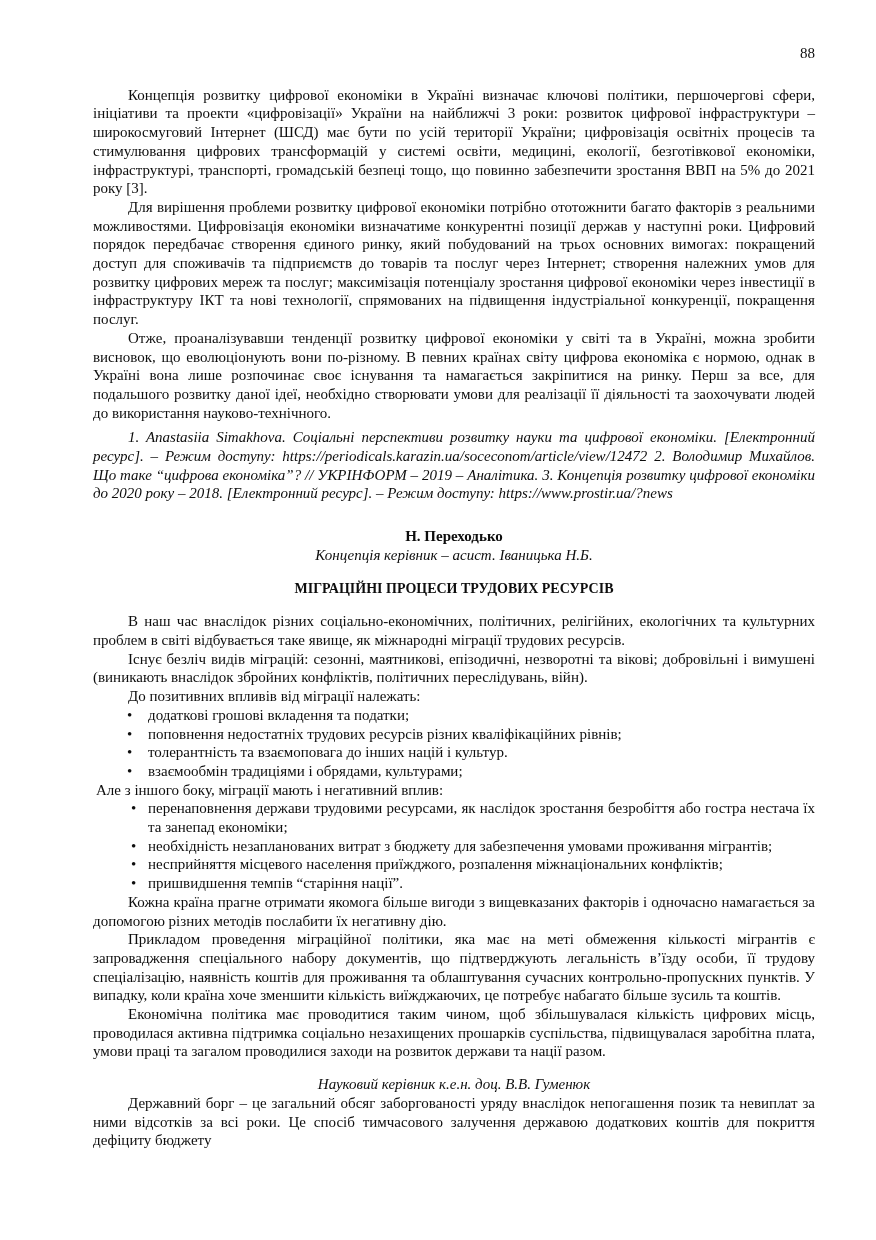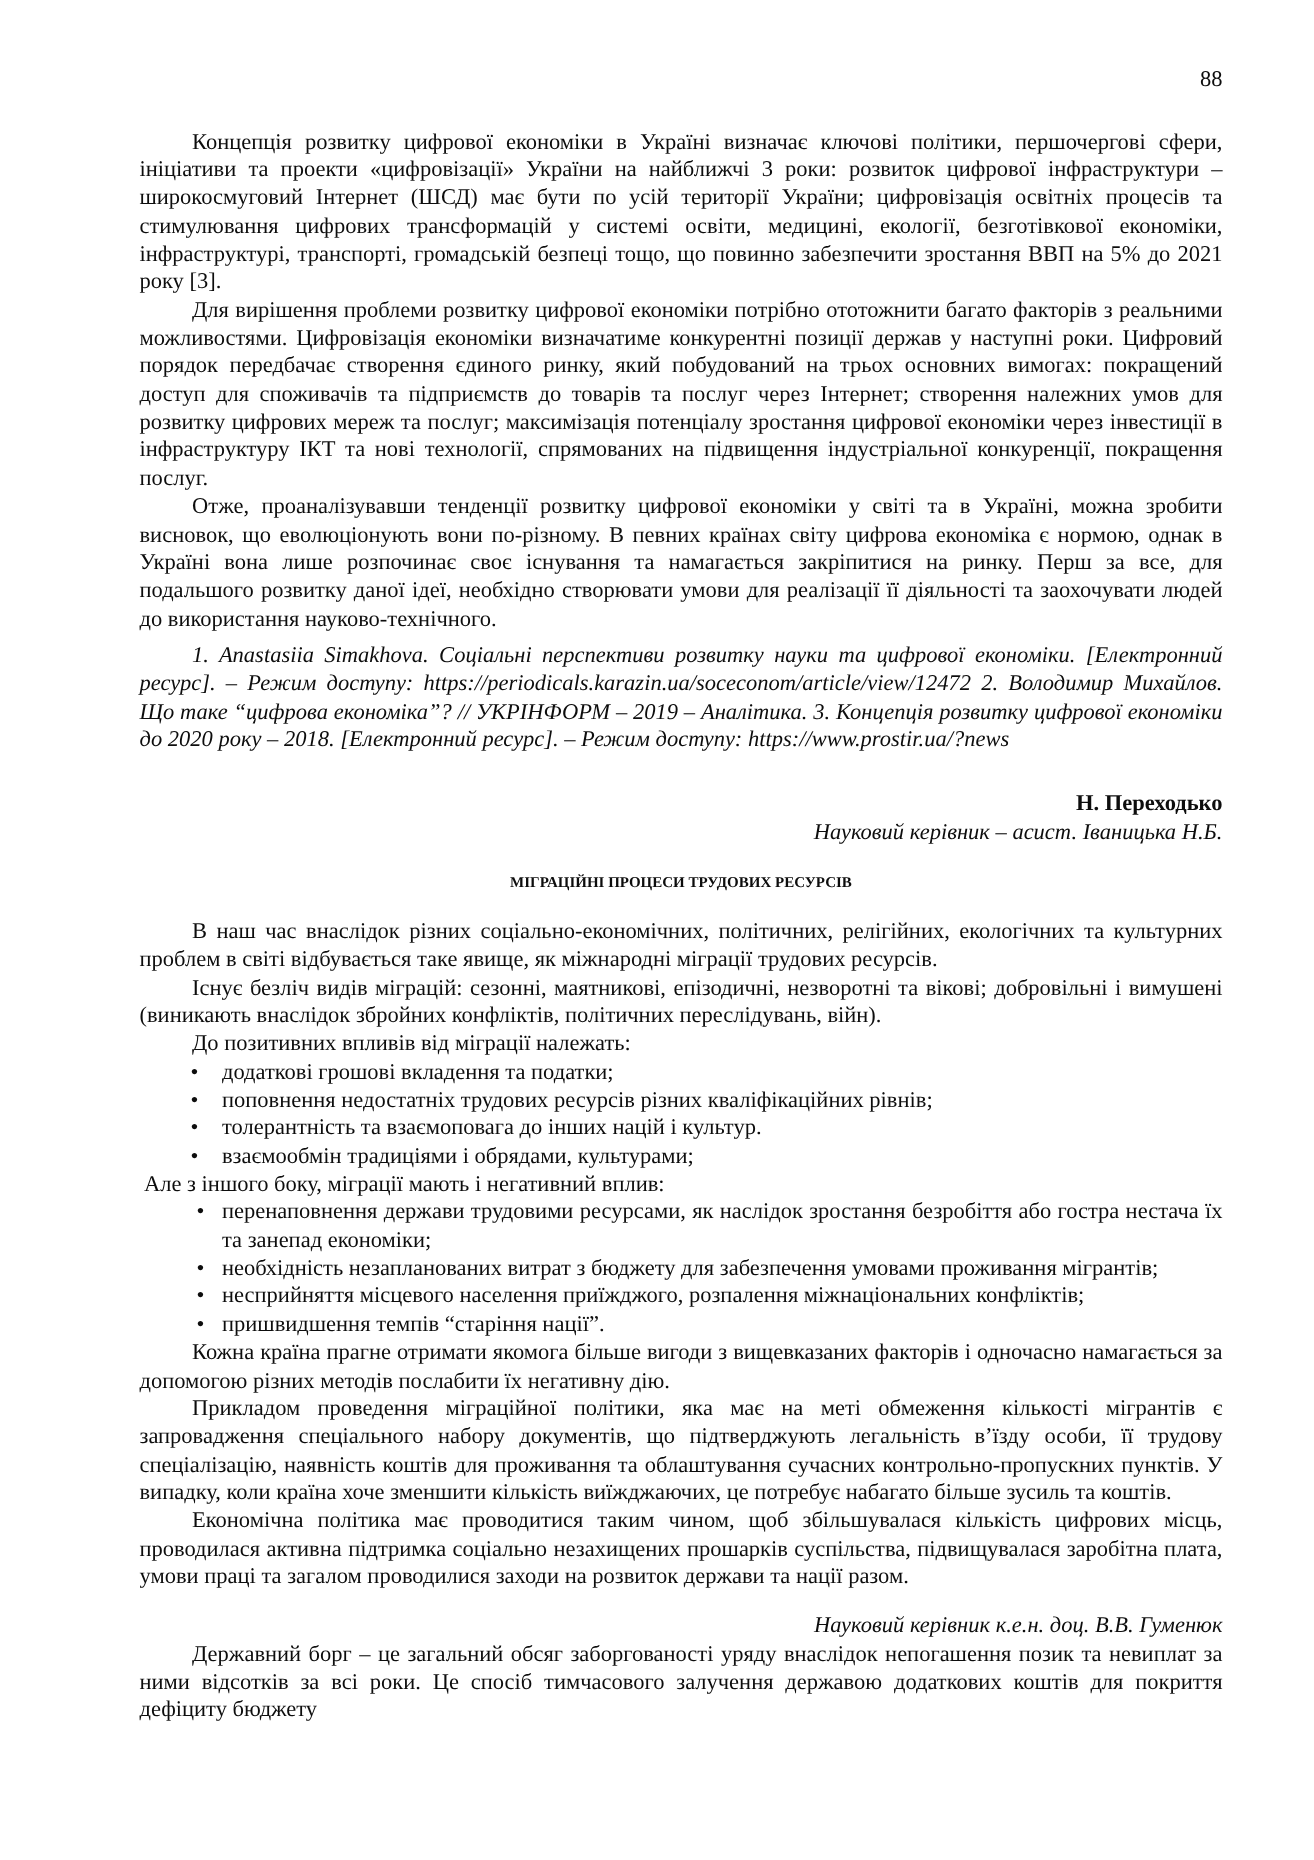--- a/index.html
+++ b/index.html
@@ -30,30 +30,30 @@
     padding-left: 3px;
   }
   .references {
     margin-top: 6px;
     font-style: italic;
     text-align: justify;
     text-indent: 35px;
   }
   .signature {
     margin-top: 24px;
-    text-align: right;
+    text-align: center;
   }
   .signature .author-name { font-weight: bold; }
   .signature .supervisor  { font-style: italic; }
   .section-title {
     margin-top: 15px;
     margin-bottom: 14px;
     text-align: center;
     font-weight: bold;
-    font-size: 10px;
+    font-size: 14px;
   }
   ul.bullet-list {
     list-style: none;
   }
   ul.bullet-list li {
     position: relative;
     padding-left: 55px;
     text-align: justify;
   }
   ul.bullet-list li::before {
@@ -72,21 +72,21 @@
   <div class="page-number">88</div>
 
   <p class="para">Концепція розвитку цифрової економіки в Україні визначає ключові політики, першочергові сфери, ініціативи та проекти «цифровізації» України на найближчі 3 роки: розвиток цифрової інфраструктури – широкосмуговий Інтернет (ШСД) має бути по усій території України; цифровізація освітніх процесів та стимулювання цифрових трансформацій у системі освіти, медицині, екології, безготівкової економіки, інфраструктурі, транспорті, громадській безпеці тощо, що повинно забезпечити зростання ВВП на 5% до 2021 року [3].</p>
   <p class="para">Для вирішення проблеми розвитку цифрової економіки потрібно ототожнити багато факторів з реальними можливостями. Цифровізація економіки визначатиме конкурентні позиції держав у наступні роки. Цифровий порядок передбачає створення єдиного ринку, який побудований на трьох основних вимогах: покращений доступ для споживачів та підприємств до товарів та послуг через Інтернет; створення належних умов для розвитку цифрових мереж та послуг; максимізація потенціалу зростання цифрової економіки через інвестиції в інфраструктуру ІКТ та нові технології, спрямованих на підвищення індустріальної конкуренції, покращення послуг.</p>
   <p class="para">Отже, проаналізувавши тенденції розвитку цифрової економіки у світі та в Україні, можна зробити висновок, що еволюціонують вони по-різному. В певних країнах світу цифрова економіка є нормою, однак в Україні вона лише розпочинає своє існування та намагається закріпитися на ринку. Перш за все, для подальшого розвитку даної ідеї, необхідно створювати умови для реалізації її діяльності та заохочувати людей до використання науково-технічного.</p>
 
   <p class="references">1. Anastasiia Simakhova. Соціальні перспективи розвитку науки та цифрової економіки. [Електронний ресурс]. – Режим доступу: https://periodicals.karazin.ua/soceconom/article/view/12472 2. Володимир Михайлов. Що таке “цифрова економіка”? // УКРІНФОРМ – 2019 – Аналітика. 3. Концепція розвитку цифрової економіки до 2020 року – 2018. [Електронний ресурс]. – Режим доступу: https://www.prostir.ua/?news</p>
 
   <div class="signature">
     <div class="author-name">Н. Переходько</div>
-    <div class="supervisor">Науковий керівник – асист. Іваницька Н.Б.</div>
+    <div class="supervisor">Концепція керівник – асист. Іваницька Н.Б.</div>
   </div>
 
   <h2 class="section-title">МІГРАЦІЙНІ ПРОЦЕСИ ТРУДОВИХ РЕСУРСІВ</h2>
 
   <p class="para">В наш час внаслідок різних соціально-економічних, політичних, релігійних, екологічних та культурних проблем в світі відбувається таке явище, як міжнародні міграції трудових ресурсів.</p>
   <p class="para">Існує безліч видів міграцій: сезонні, маятникові, епізодичні, незворотні та вікові; добровільні і вимушені (виникають внаслідок збройних конфліктів, політичних переслідувань, війн).</p>
 
   <p class="para">До позитивних впливів від міграції належать:</p>
   <ul class="bullet-list">
     <li>додаткові грошові вкладення та податки;</li>

